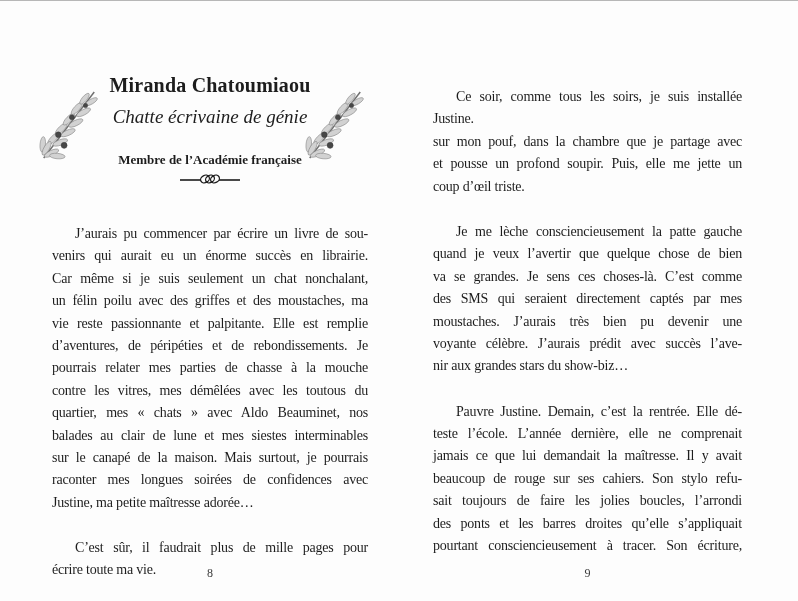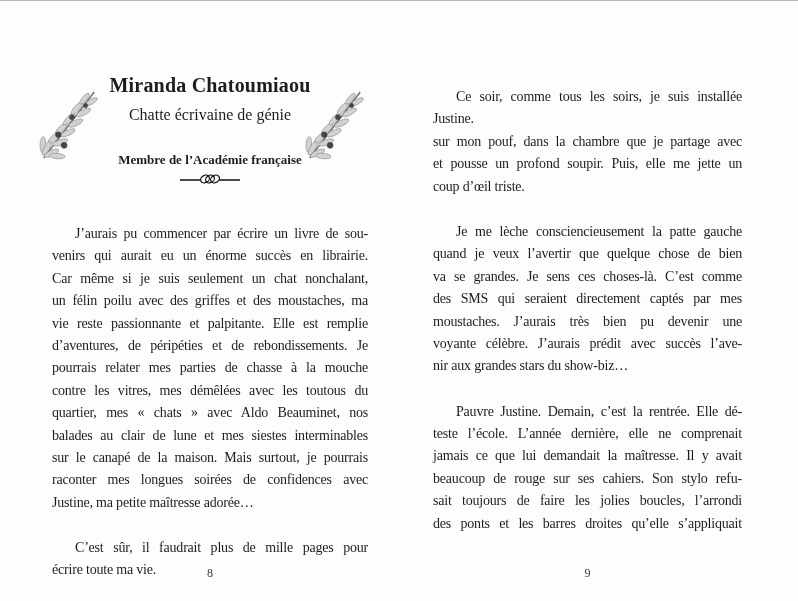--- a/index.html
+++ b/index.html
@@ -10,21 +10,21 @@
     font-family:"Liberation Serif","DejaVu Serif",serif;
     color:#1d1d1d;
   }
   .edge-line { position:absolute; left:0; width:798px; height:1px; }
   #top-edge   { top:0;   background:#c9c9c9; }
   #bottom-edge{ top:597; background:#b7b7b7; }
 
   
   .hdr { position:absolute; left:52px; width:316px; text-align:center; }
   #hdr-title       { top:74px;  font-size:20px; font-weight:bold; letter-spacing:.2px; }
-  #hdr-subtitle    { top:106px; font-size:16px; }
+  #hdr-subtitle    { top:106px; font-size:19px; font-style:italic; }
   #hdr-affiliation { top:152px; font-size:13px; font-weight:bold; }
   #hdr-divider     { top:171px; }
   .ornament { position:absolute; top:82px; width:68px; height:84px; }
   #ornament-left  { left:34px; }
   #ornament-right { left:300px; }
 
   
   .body-block { position:absolute; font-size:14px; letter-spacing:-0.2px; }
   #left-body  { left:52px;  top:200px; width:316px; }
   #right-body { left:433px; top:63px;  width:309px; }
@@ -156,18 +156,19 @@
         <div class="line">des SMS qui seraient directement captés par mes</div>
         <div class="line">moustaches. J’aurais très bien pu devenir une</div>
         <div class="line">voyante célèbre. J’aurais prédit avec succès l’ave-</div>
         <div class="line end">nir aux grandes stars du show-biz…</div>
         <div class="line indent">Pauvre Justine. Demain, c’est la rentrée. Elle dé-</div>
         <div class="line">teste l’école. L’année dernière, elle ne comprenait</div>
         <div class="line">jamais ce que lui demandait la maîtresse. Il y avait</div>
         <div class="line">beaucoup de rouge sur ses cahiers. Son stylo refu-</div>
         <div class="line">sait toujours de faire les jolies boucles, l’arrondi</div>
         <div class="line">des ponts et les barres droites qu’elle s’appliquait</div>
+        <div class="line">pourtant consciencieusement à tracer. Son écriture,</div>
       </div>
     <div class="folio" id="folio-right">9</div>
   </div>
 
   <div id="bottom-edge" class="edge-line"></div>
 </div>
 
 </body></html>

